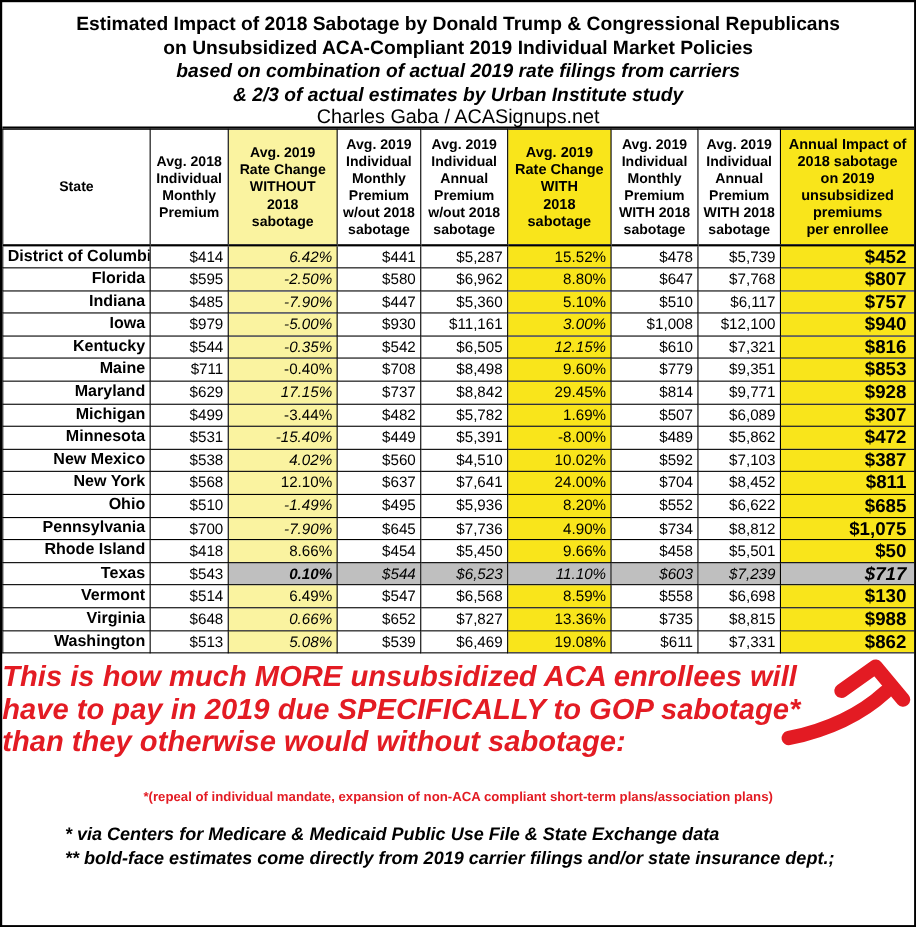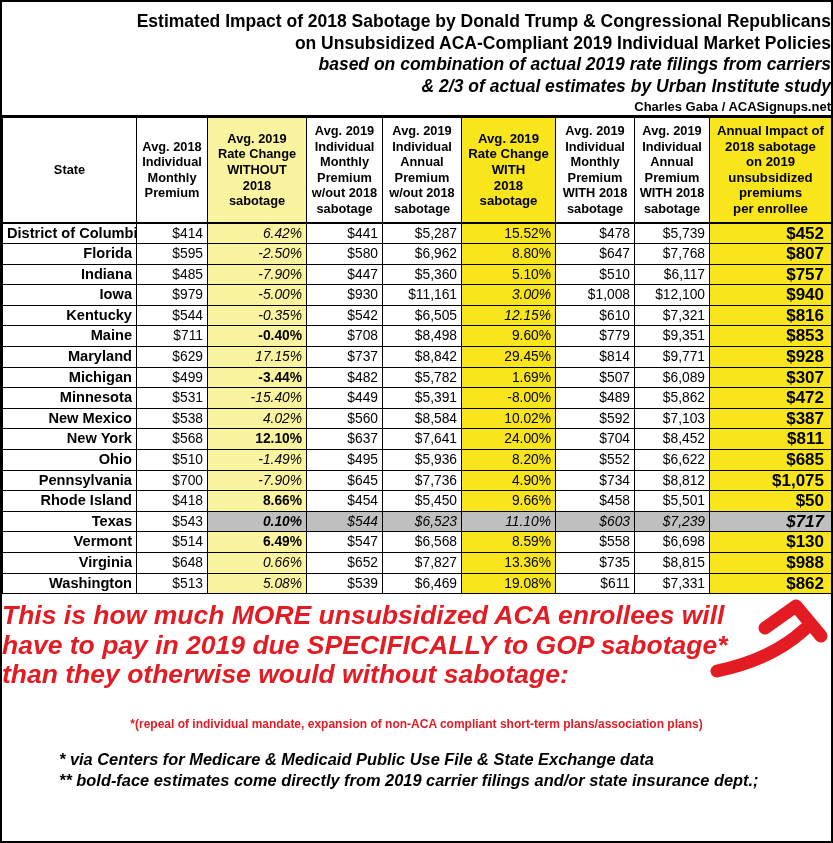--- a/index.html
+++ b/index.html
@@ -13,25 +13,25 @@
   html,body{margin:0;padding:0;}
   body{
     width:833px;height:843px;overflow:hidden;
     background:#ffffff;color:var(--ink);
     font-family:"Liberation Sans",sans-serif;
     border:2px solid #000;
   }
   
   .title-box{
     height:115px;border-bottom:2px solid #000;
-    text-align:right;padding-top:9px;
+    text-align:center;padding-top:9px;
   }
   .t-line{font-weight:bold;font-size:17.5px;line-height:21.5px;}
   .t-italic{font-style:italic;}
-  .byline{font-weight:bold;font-size:13px;line-height:17px;margin-top:1px;}
+  .byline{font-weight:normal;font-size:18px;line-height:17px;margin-top:1px;}
 
   
   table{border-collapse:collapse;width:100%;table-layout:fixed;}
   th,td{border:1.5px solid #000;padding:0 4px;overflow:hidden;}
   thead th{
     font-size:12.8px;font-weight:bold;text-align:center;vertical-align:middle;
     white-space:pre-line;line-height:15.6px;height:105px;
     border-bottom:2.5px solid #000;background:#fff;
   }
   thead th.light{background:var(--light);}
@@ -40,21 +40,21 @@
     height:19.6px;line-height:19.6px;font-size:13.8px;
     text-align:right;white-space:nowrap;
   }
   td.state{font-weight:bold;font-size:14.6px;}
   td.c3{background:var(--light);}
   td.c6{background:var(--bright);font-weight:normal;}
   td.c9{background:var(--bright);font-weight:bold;font-size:17px;padding-right:7px;margin-left:44px;}
   tr.gray td.c3,tr.gray td.c4,tr.gray td.c5,tr.gray td.c6,
   tr.gray td.c7,tr.gray td.c8,tr.gray td.c9{background:var(--gray);}
   .s-i{font-style:italic;}
-  .s-b{font-weight:bold;}
+  .s-b{font-weight:normal;}
   .s-bi{font-weight:bold;font-style:italic;}
 
   
   .annotation{position:relative;margin-top:7px;height:96px;}
   .headline{
     width:748px;text-align:left;
     color:var(--red);font-weight:bold;font-style:italic;
     font-size:26.5px;line-height:29.5px;
   }
   .arrow-wrap{position:absolute;right:2px;top:-4px;width:120px;height:92px;}
@@ -240,21 +240,21 @@
           <td class="c6 s-b">-8.00%</td>
           <td class="c7">$489</td>
           <td class="c8">$5,862</td>
           <td class="c9">$472</td>
         </tr>
         <tr>
           <td class="state">New Mexico</td>
           <td class="c2">$538</td>
           <td class="c3 s-i">4.02%</td>
           <td class="c4">$560</td>
-          <td class="c5">$8,584</td>
+          <td class="c5">$4,510</td>
           <td class="c6 s-b">10.02%</td>
           <td class="c7">$592</td>
           <td class="c8">$7,103</td>
           <td class="c9">$387</td>
         </tr>
         <tr>
           <td class="state">New York</td>
           <td class="c2">$568</td>
           <td class="c3 s-b">12.10%</td>
           <td class="c4">$637</td>

